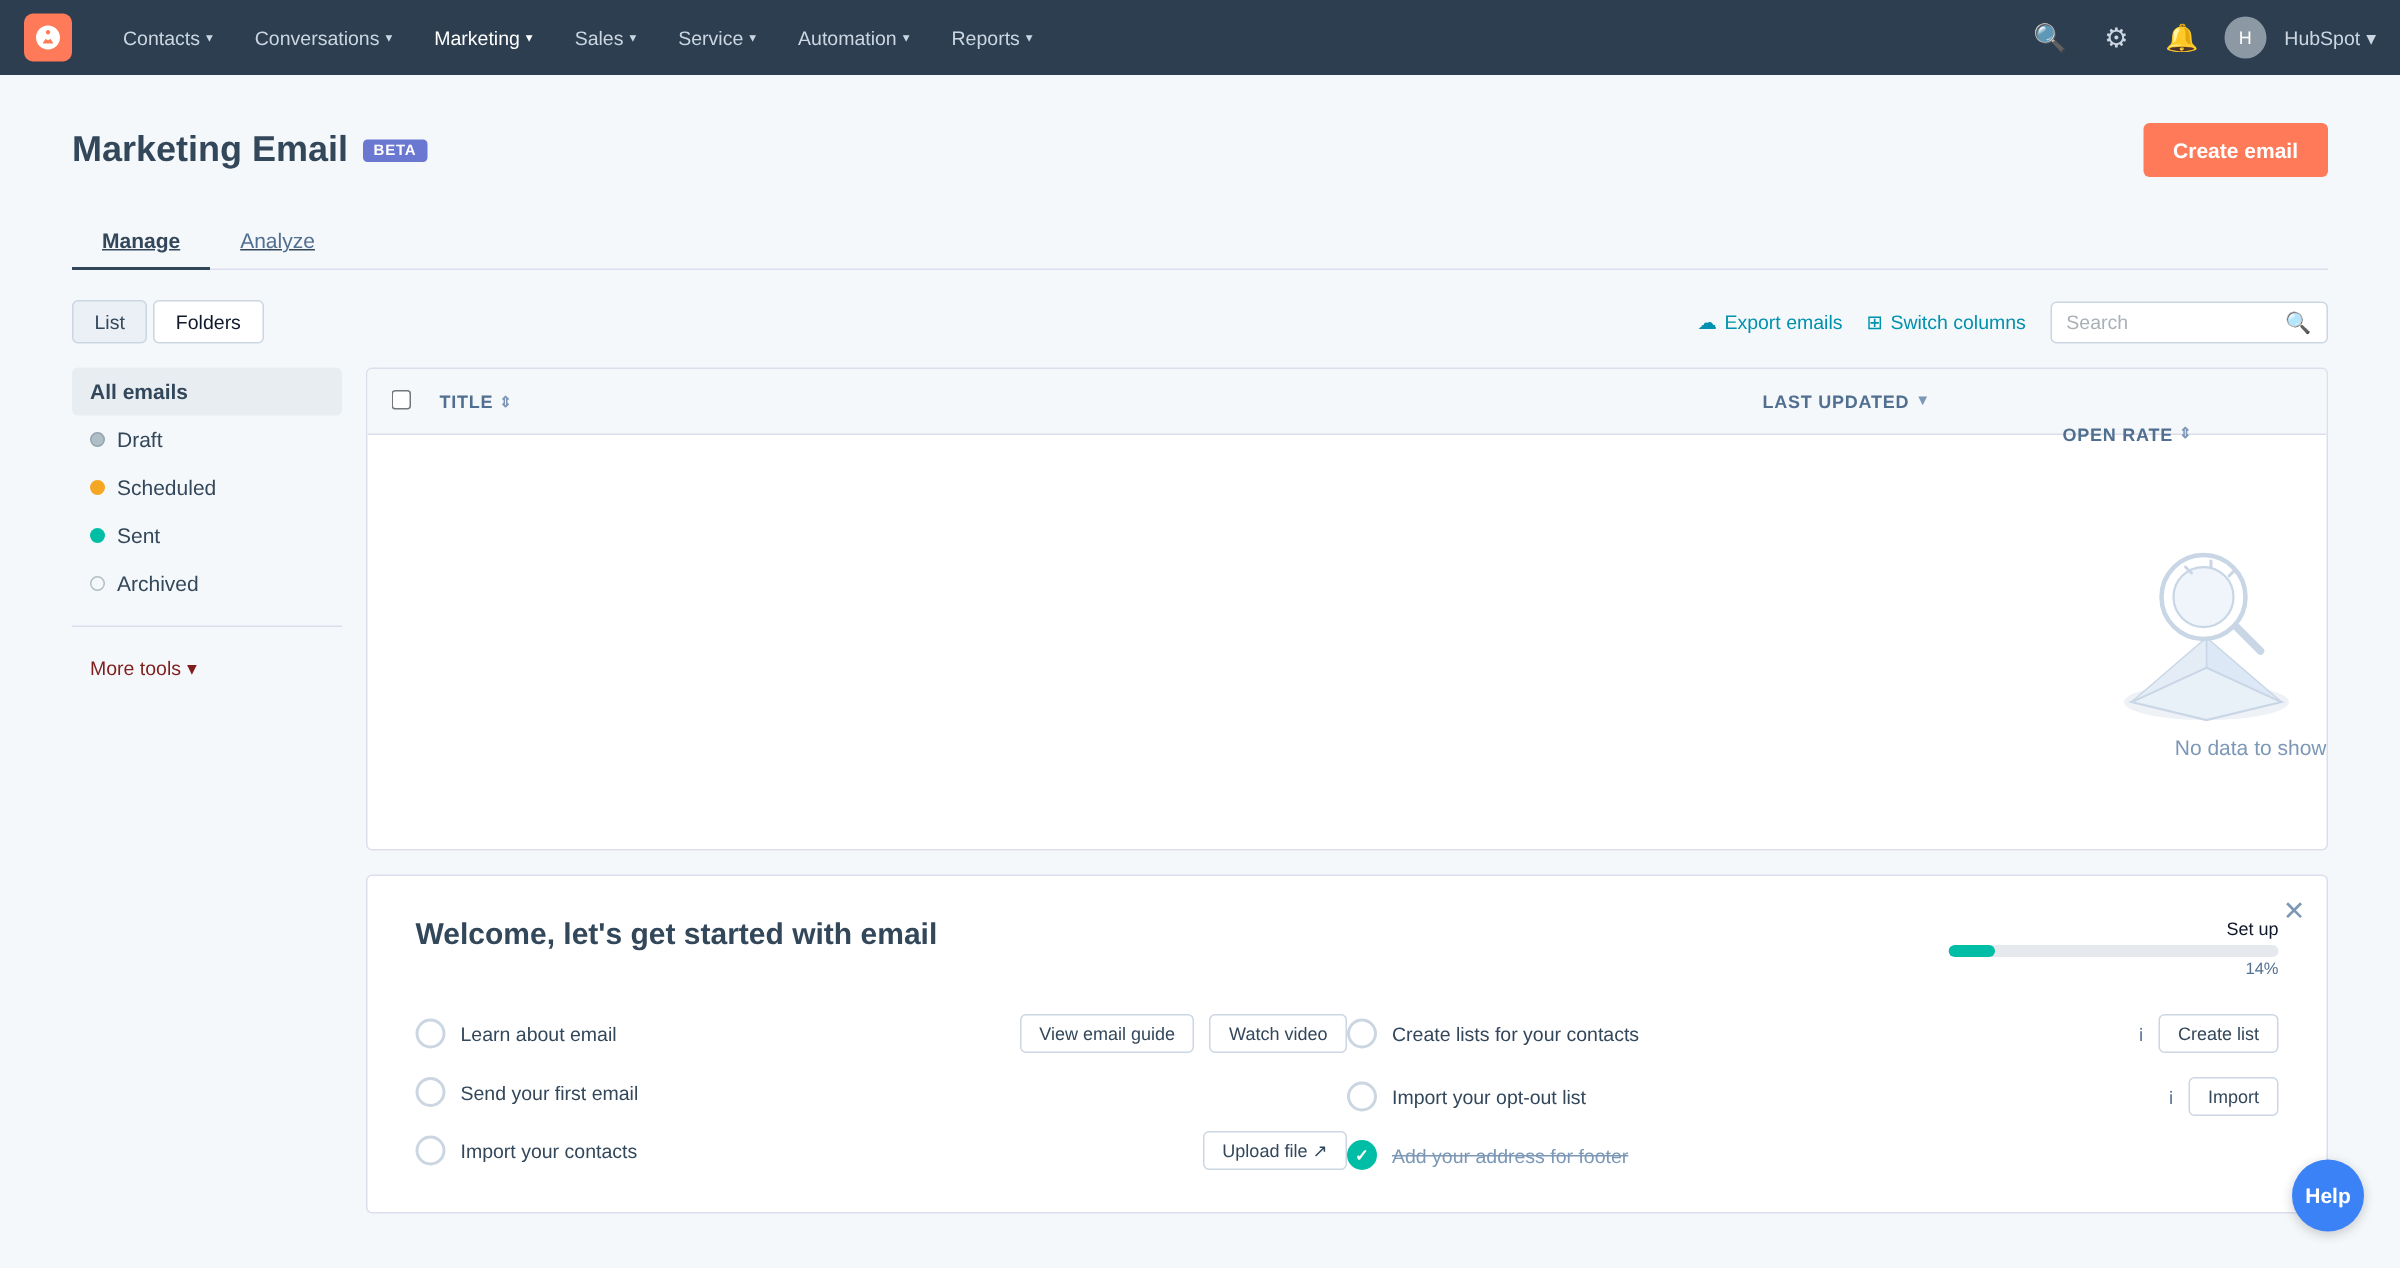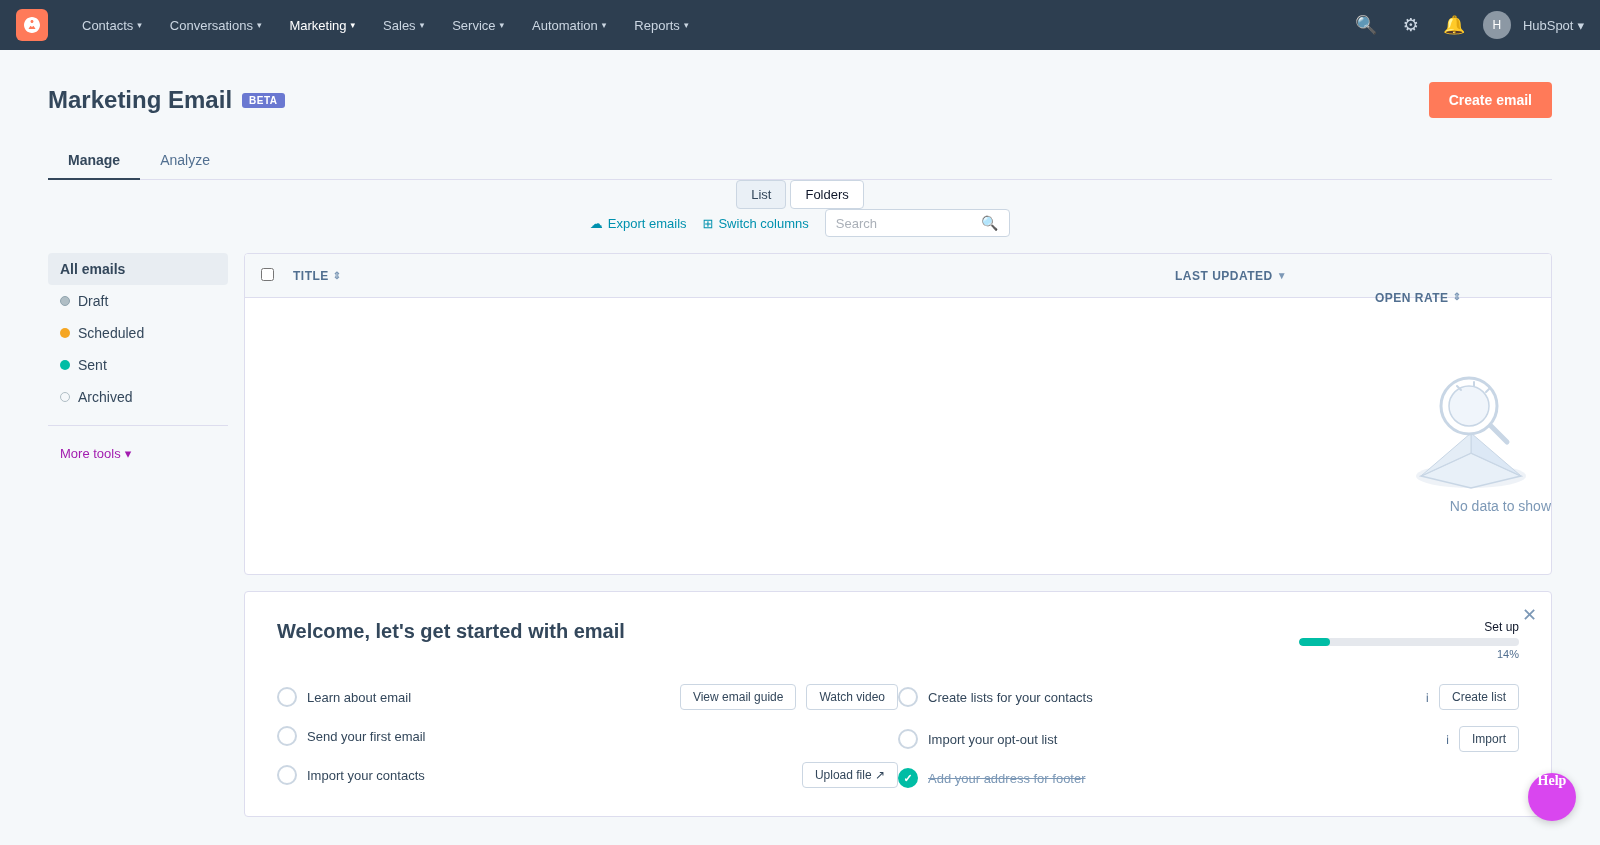--- a/index.html
+++ b/index.html
@@ -91,40 +91,41 @@
       padding: 10px 20px;
       border-radius: 4px;
       font-size: 14px;
       font-weight: 600;
       cursor: pointer;
     }
 
     
     .tabs {
       display: flex; gap: 0; border-bottom: 1px solid #dde;
+      margin-bottom: 20px;
+      text-decoration: underline;
     }
     .tab {
       padding: 10px 20px;
       font-size: 14px;
       color: #516f90;
       cursor: pointer;
       border-bottom: 2px solid transparent;
       margin-bottom: -1px;
     }
     .tab.active {
       color: #33475b;
       border-bottom: 2px solid #33475b;
       font-weight: 600;
     }
 
     
     .toolbar-row {
       display: flex; align-items: center; justify-content: space-between;
       margin-bottom: 16px;
-      flex-direction: column;
     }
     .toolbar-left { display: flex; gap: 4px; }
     .toolbar-btn {
       background: white;
       border: 1px solid #cbd6e2;
       color: #0f172a;
       padding: 6px 14px;
       border-radius: 4px;
       font-size: 13px;
       cursor: pointer;
@@ -187,21 +188,21 @@
     }
     .sidebar-dot {
       width: 10px; height: 10px; border-radius: 50%;
       flex-shrink: 0;
     }
     .dot-gray { background: #b0bec5; border: 1px solid #90a4ae; }
     .dot-yellow { background: #f5a623; }
     .dot-green { background: #00bda5; }
     .dot-outline { width: 10px; height: 10px; border-radius: 50%; border: 1.5px solid #b0bec5; background: transparent; flex-shrink: 0; }
     .more-tools {
-      color: #a21caf;
+      color: #7f1d1d;
       font-size: 13px;
       cursor: pointer;
       padding: 8px 12px;
       display: flex; align-items: center; gap: 4px;
     }
 
     
     .table-panel {
       flex: 1;
       background: white;
@@ -326,27 +327,26 @@
     .task-info {
       color: #516f90; font-size: 12px; cursor: pointer;
     }
 
     
     .help-btn {
       position: fixed;
       bottom: 24px; right: 24px;
       width: 48px; height: 48px;
       border-radius: 50%;
-      background: #d946ef;
+      background: #3b82f6;
       color: white;
-      display: flex; justify-content: center;
+      display: flex; align-items: center; justify-content: center;
       font-size: 14px; font-weight: 600;
       cursor: pointer;
       box-shadow: 0 2px 8px rgba(0,0,0,0.2);
-      font-family: Liberation Serif, serif;
     }
 
     
     .empty-state-illustration {
       width: 160px; height: 140px;
     }
   </style>
 </head>
 <body>
 

